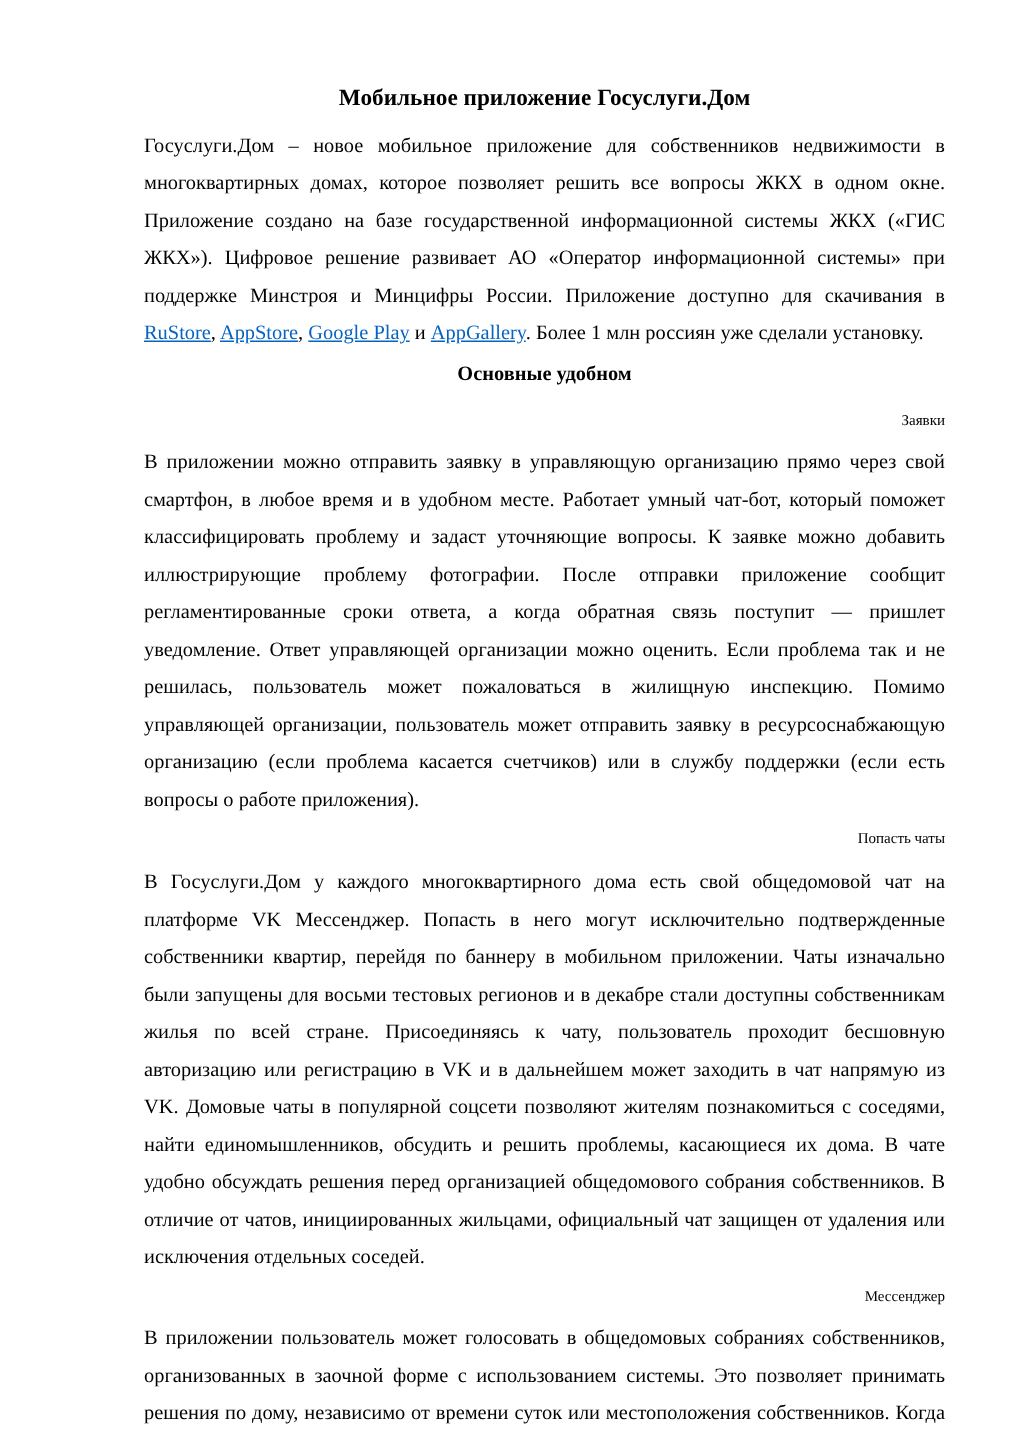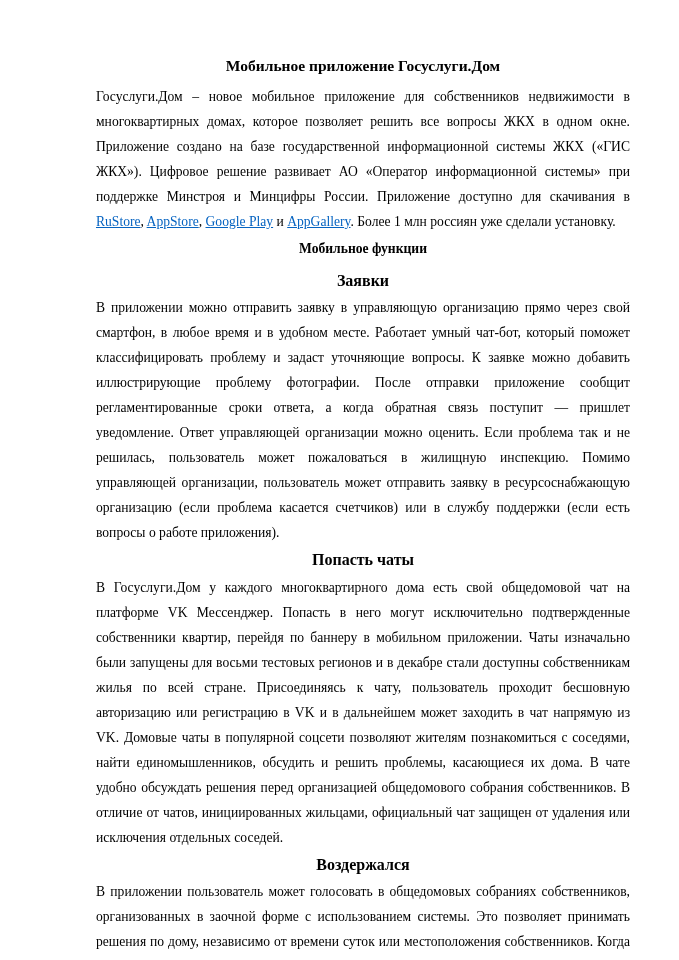--- a/index.html
+++ b/index.html
@@ -35,44 +35,44 @@
     margin: 0 0 6px 0;
   }
   .doc-h2 {
     font-size: 13.6px;
     line-height: 18.6px;
     font-weight: 700;
     text-align: center;
     margin: 3px 0 13px 0;
   }
   .doc-h3 {
-    font-size: 16px;
+    font-size: 10px;
     line-height: 18.6px;
-    font-weight: 700;
-    text-align: center;
+    font-weight: 400;
+    text-align: right;
     margin: 0 0 5px 0;
   }
   .doc-link {
     text-decoration: underline;
     cursor: pointer;
   }
 </style>
 </head>
 <body>
 
 <div class="page">
 
   <h1 class="doc-title">Мобильное приложение Госуслуги.Дом</h1>
 
   <p class="doc-par" id="intro-paragraph">Госуслуги.Дом – новое мобильное приложение для собственников недвижимости в многоквартирных домах, которое позволяет решить все вопросы ЖКХ в одном окне. Приложение создано на базе государственной информационной системы ЖКХ («ГИС ЖКХ»). Цифровое решение развивает АО «Оператор информационной системы» при поддержке Минстроя и Минцифры России. Приложение доступно для скачивания в <a class="doc-link" style="color: rgb(5, 99, 193);">RuStore</a>, <a class="doc-link" style="color: rgb(5, 99, 193);">AppStore</a>, <a class="doc-link" style="color: rgb(5, 99, 193);">Google Play</a> и <a class="doc-link" style="color: rgb(5, 99, 193);">AppGallery</a>. Более 1 млн россиян уже сделали установку.</p>
 
-  <h2 class="doc-h2">Мобильное функции</h2>
+  <h2 class="doc-h2">Основные удобном</h2>
 
   <h3 class="doc-h3">Заявки</h3>
   <p class="doc-par">В приложении можно отправить заявку в управляющую организацию прямо через свой смартфон, в любое время и в удобном месте. Работает умный чат-бот, который поможет классифицировать проблему и задаст уточняющие вопросы. К заявке можно добавить иллюстрирующие проблему фотографии. После отправки приложение сообщит регламентированные сроки ответа, а когда обратная связь поступит — пришлет уведомление. Ответ управляющей организации можно оценить. Если проблема так и не решилась, пользователь может пожаловаться в жилищную инспекцию. Помимо управляющей организации, пользователь может отправить заявку в ресурсоснабжающую организацию (если проблема касается счетчиков) или в службу поддержки (если есть вопросы о работе приложения).</p>
 
   <h3 class="doc-h3">Попасть чаты</h3>
   <p class="doc-par">В Госуслуги.Дом у каждого многоквартирного дома есть свой общедомовой чат на платформе VK Мессенджер. Попасть в него могут исключительно подтвержденные собственники квартир, перейдя по баннеру в мобильном приложении. Чаты изначально были запущены для восьми тестовых регионов и в декабре стали доступны собственникам жилья по всей стране. Присоединяясь к чату, пользователь проходит бесшовную авторизацию или регистрацию в VK и в дальнейшем может заходить в чат напрямую из VK. Домовые чаты в популярной соцсети позволяют жителям познакомиться с соседями, найти единомышленников, обсудить и решить проблемы, касающиеся их дома. В чате удобно обсуждать решения перед организацией общедомового собрания собственников. В отличие от чатов, инициированных жильцами, официальный чат защищен от удаления или исключения отдельных соседей.</p>
 
-  <h3 class="doc-h3">Воздержался</h3>
+  <h3 class="doc-h3">Мессенджер</h3>
   <p class="doc-par">В приложении пользователь может голосовать в общедомовых собраниях собственников, организованных в заочной форме с использованием системы. Это позволяет принимать решения по дому, независимо от времени суток или местоположения собственников. Когда начинается голосование, на главной странице появляется баннер. Перейдя по нему, пользователь может ознакомиться с информацией о собрании (кто инициатор и до какого срока можно голосовать), изучить повестку голосования и дополнительные материалы, которые помогут принять решение. Пока собрание открыто, пользователь может голосовать в любое удобное время. По каждому вопросу есть три варианта ответа: «За», «Против» и «Воздержался».</p>
 
 </div>
 
 </body></html>

